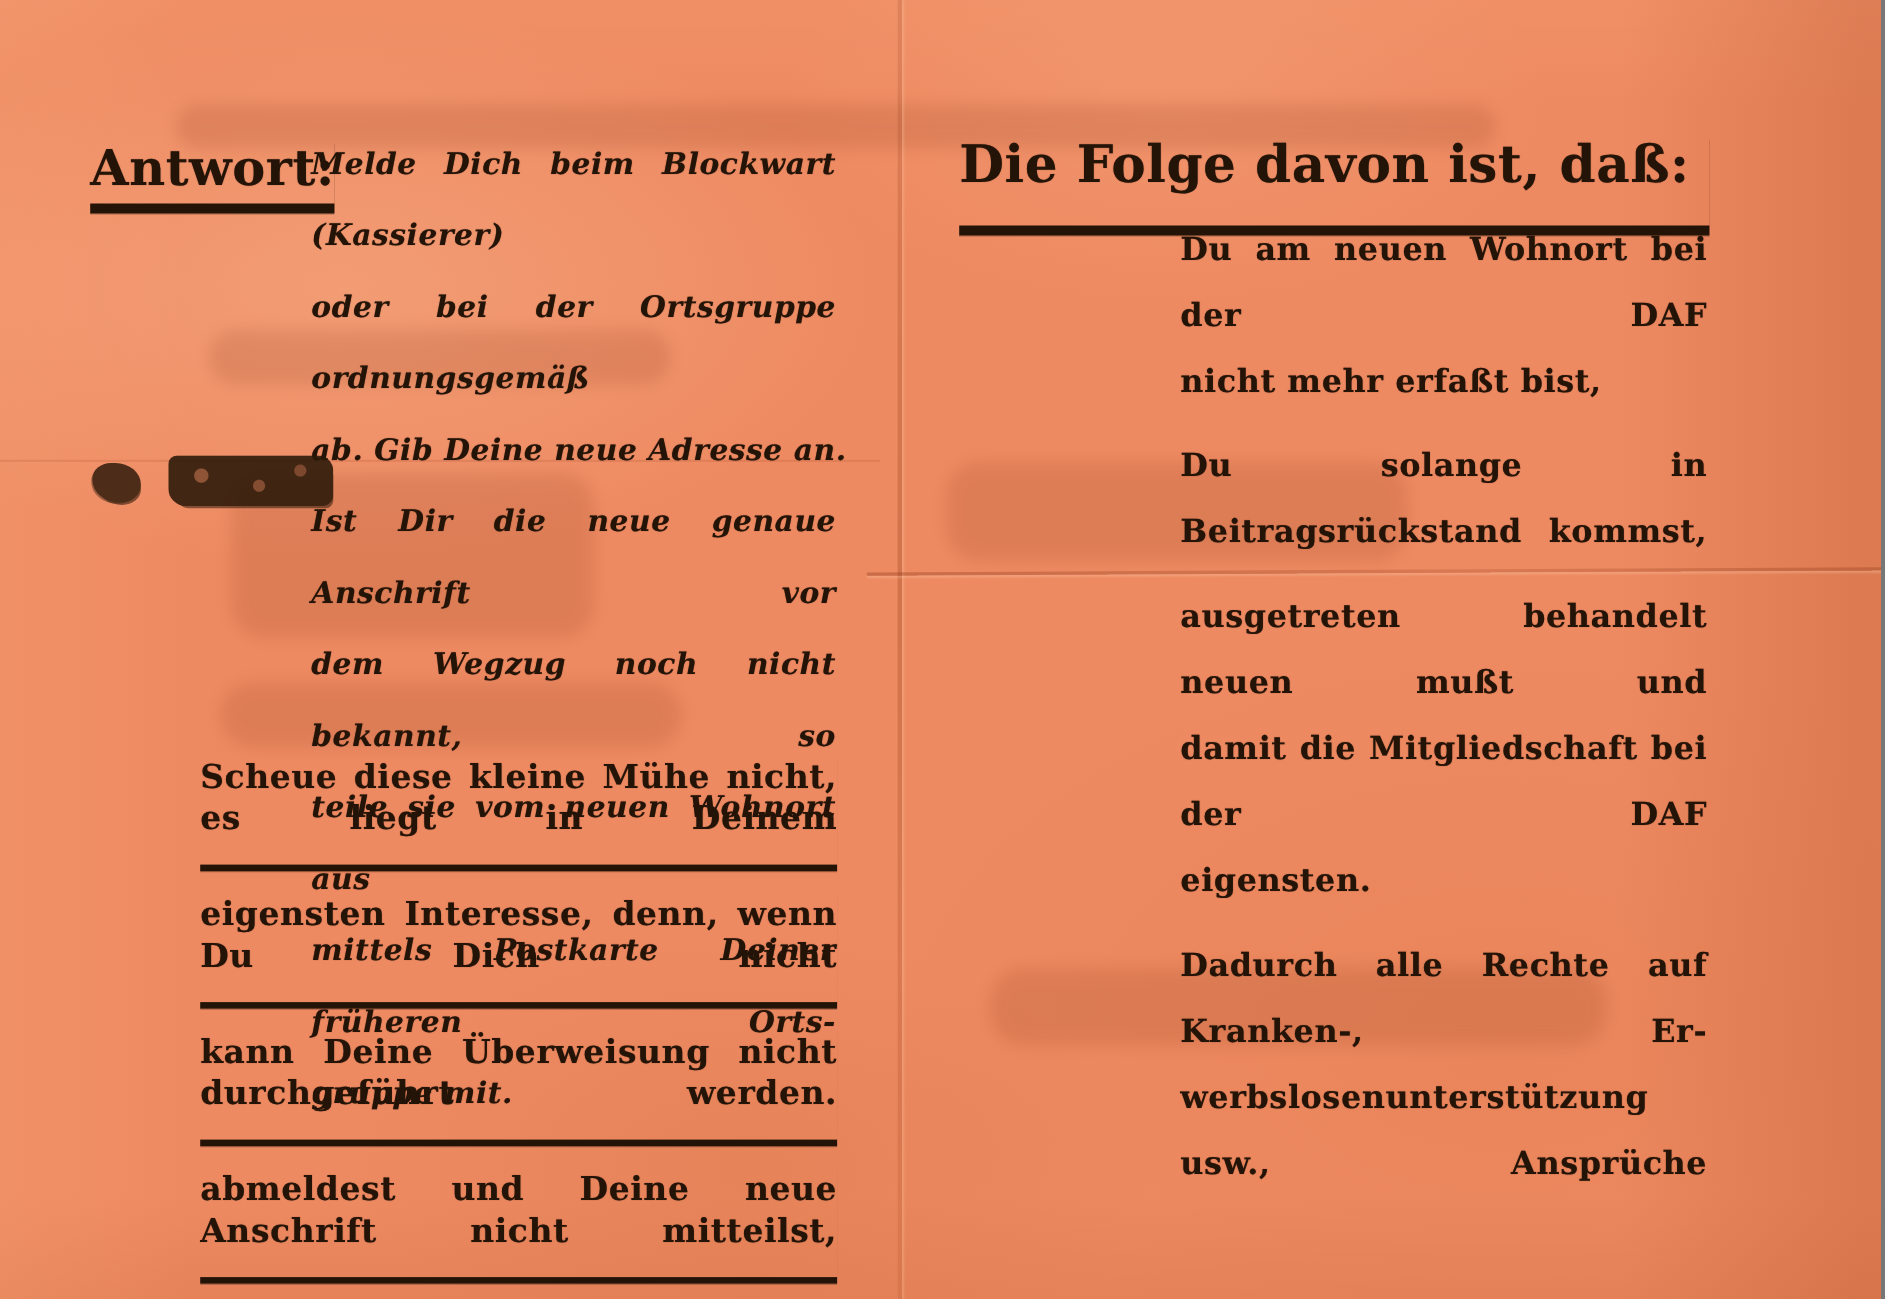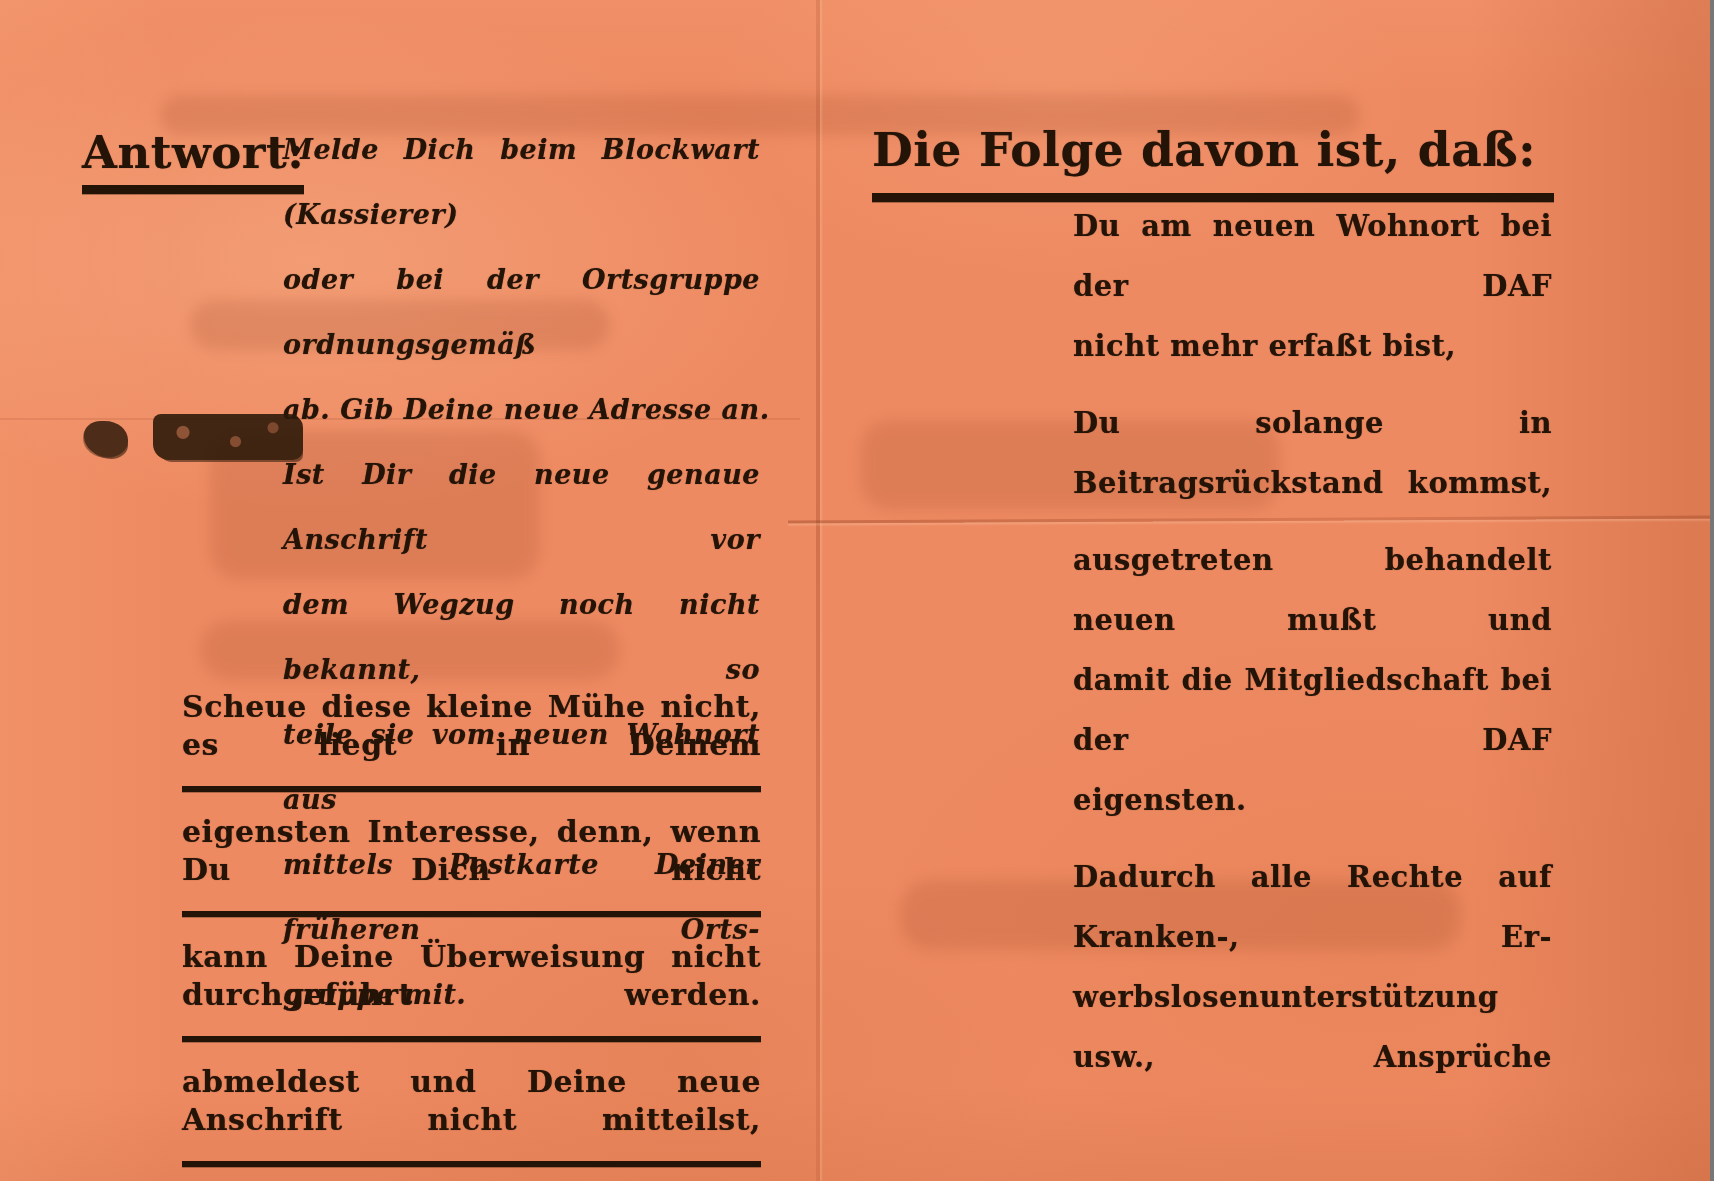--- a/index.html
+++ b/index.html
@@ -24,21 +24,21 @@
   .header-left {
     position:absolute; left:82px; top:130px;
     font-size:45px; line-height:1;
     padding-bottom:10px;
     border-bottom:9px solid #241408;
     box-shadow:0 1px 0 rgba(36,20,8,0.35);
   }
   .header-right {
     position:absolute; left:872px; top:126px;
     font-size:47px; line-height:1;
-    padding-bottom:20px; padding-right:18px;
+    padding-bottom:32px; padding-right:18px;
     border-bottom:9px solid #241408;
     box-shadow:0 1px 0 rgba(36,20,8,0.35);
   }
 
   
   .answer {
     position:absolute; left:283px; top:117px; width:477px;
     font-size:27px;
     font-style:italic;
   }

